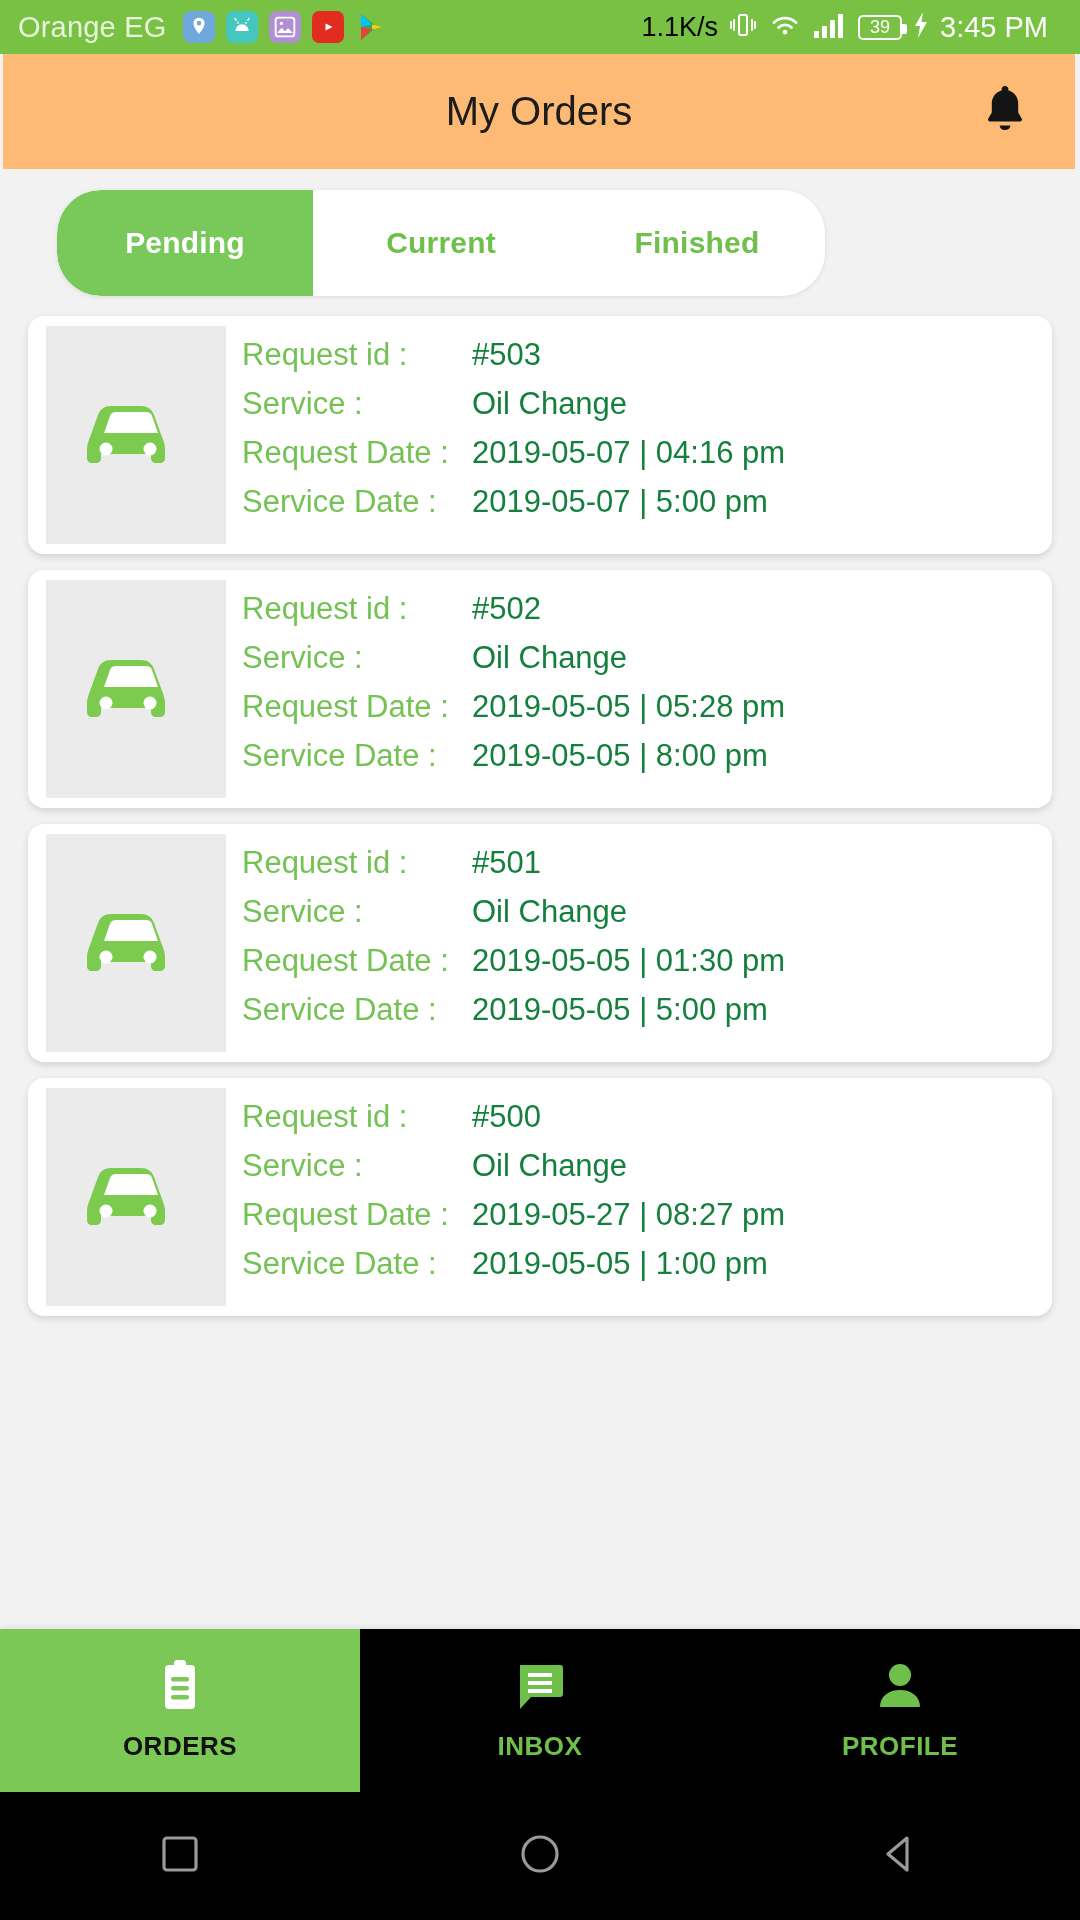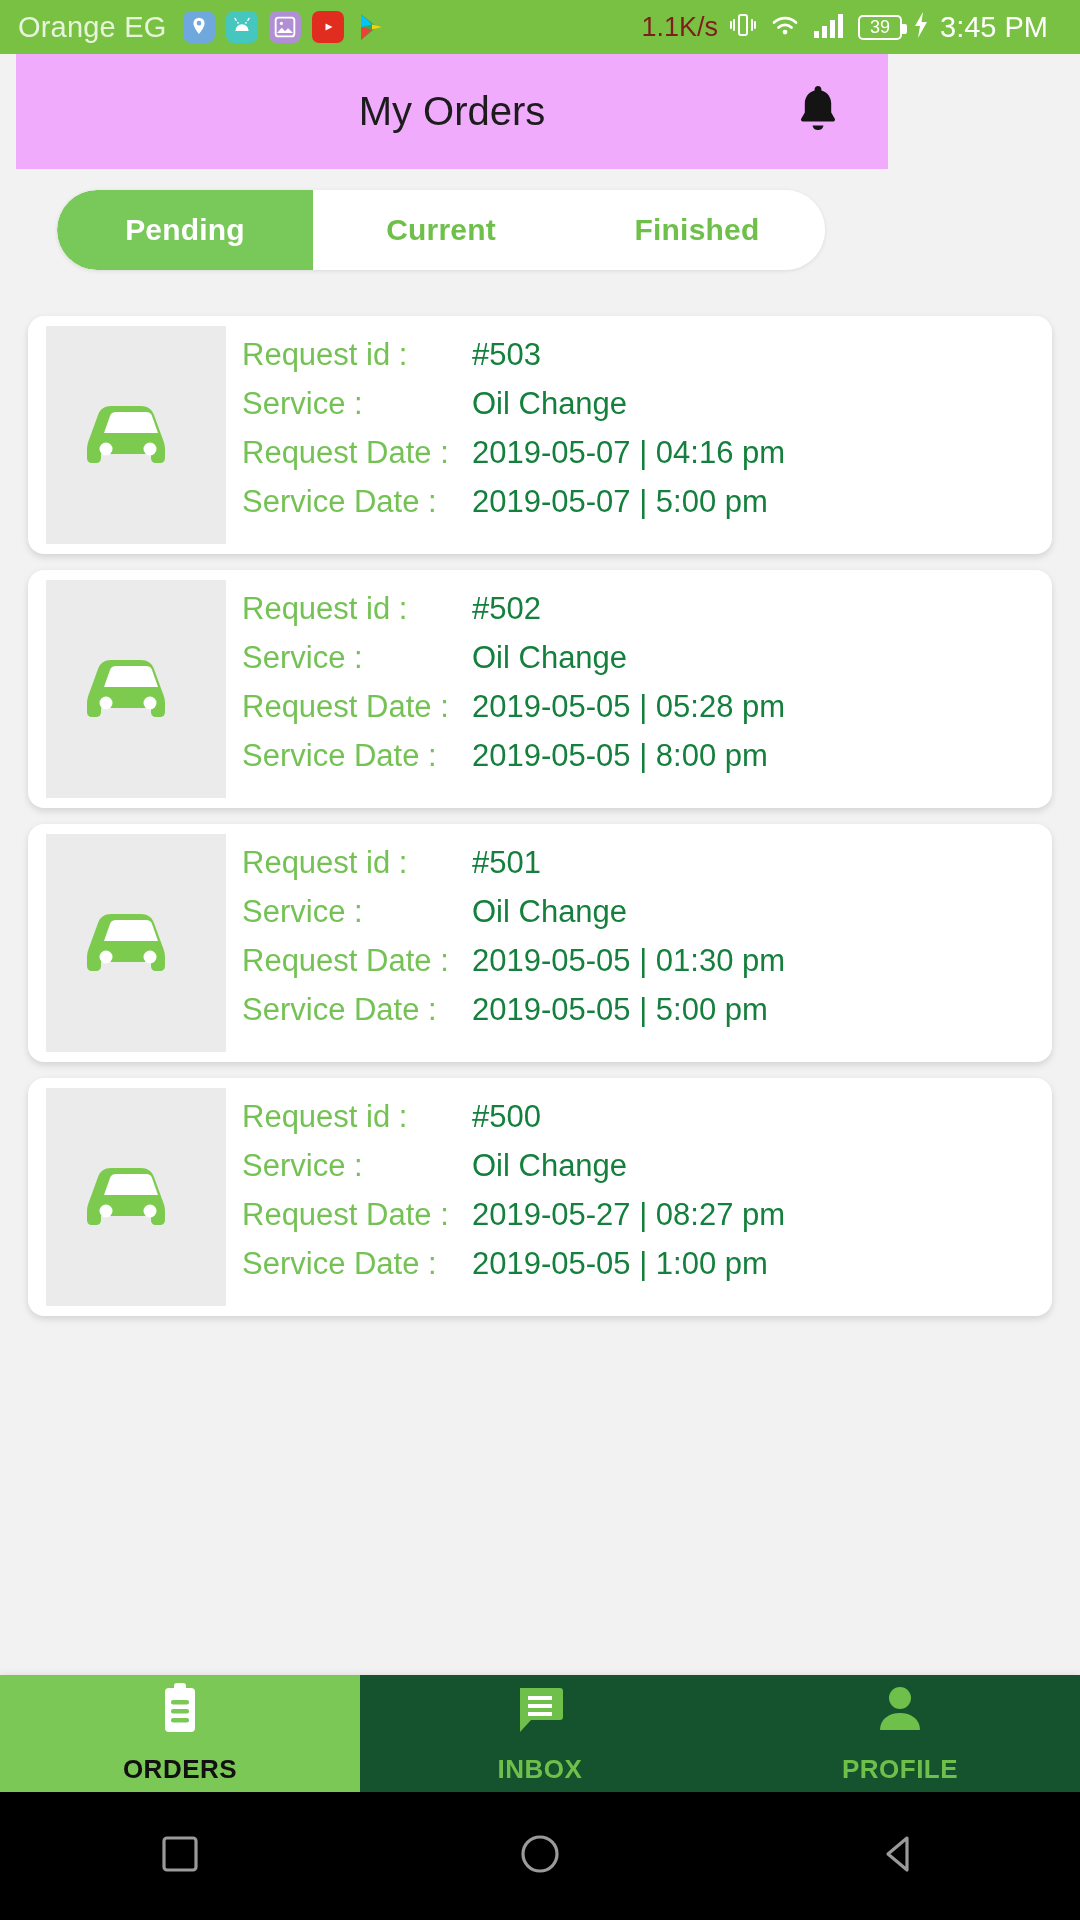--- a/index.html
+++ b/index.html
@@ -33,53 +33,53 @@
   .appicon { width: 32px; height: 32px; border-radius: 8px; position: relative; display:block; }
   .ai-maps { background:#6fa8dc; }
   .ai-android { background:#45c7c0; }
   .ai-photos { background:#b18fd4; }
   .ai-yt { background:#e02d1f; border-radius:7px; }
   .ai-play { background:transparent; }
   .sb-right {
     margin-left: auto; display: flex; align-items: center; gap: 11px;
     color: #ffffff;
   }
-  .sb-speed { font-size: 27px; color:#7f1d1d;text-align:right; }
+  .sb-speed { font-size: 27px; color:#000000;text-align:right; }
   .sb-time { font-size: 29px; color:#ffffff; white-space: nowrap; }
   .batt {
     position: relative; width: 44px; height: 25px;
     border: 2.5px solid #ffffff; border-radius: 5px;
     display:flex; align-items:center; justify-content:center;
   }
   .batt:after{
     content:""; position:absolute; right:-7px; top:7px;
     width:5px; height:10px; background:#ffffff; border-radius:0 2px 2px 0;
   }
   .batt span { font-size: 18px; color:#ffffff; line-height:1; }
 
   
   #app-header {
-    position: absolute; top: 54px; left: 16px;
-    width: 872px; height: 115px;
-    background: #f0abfc;
+    position: absolute; top: 54px; left: 3px;
+    width: 1072px; height: 115px;
+    background: #fdba74;
     display: flex; align-items: center; justify-content: center;
     z-index: 20;
   }
   #page-title {
     font-size: 40px; color: #1c1c1c; font-weight: 400;
   }
   #bell-btn {
     position: absolute; right: 42px; top: 50%; transform: translateY(-50%);
     width: 56px; height: 56px; display:flex; align-items:center; justify-content:center;
   }
 
   
   #tabs {
     position: absolute; top: 190px; left: 57px;
-    width: 768px; height: 80px;
+    width: 768px; height: 106px;
     background: #ffffff;
     border-radius: 44px;
     display: flex;
     box-shadow: 0 1px 4px rgba(0,0,0,.10);
     overflow: hidden;
     z-index: 15;
   }
   .tab {
     flex: 1 1 0;
     display:flex; align-items:center; justify-content:center;
@@ -135,22 +135,22 @@
   }
   .field-value {
     font-size: 31px;
     color: #15803d;
     white-space: nowrap;
   }
 
   
   #bottom-nav {
     position: absolute; bottom: 128px; left: 0;
-    width: 1080px; height: 117px;
-    background: #14532d;
+    width: 1080px; height: 163px;
+    background: #000000;
     display: flex;
     z-index: 40;
     box-shadow: 0 -2px 6px rgba(0,0,0,.07);
   }
   .nav-item {
     flex: 1 1 0;
     display: flex; flex-direction: column;
     align-items: center; justify-content: center;
     gap: 16px;
   }

